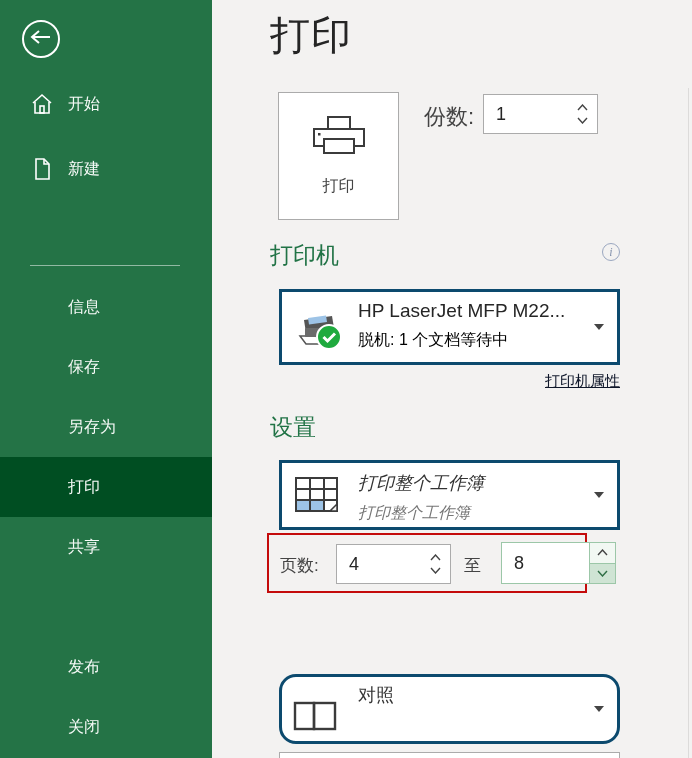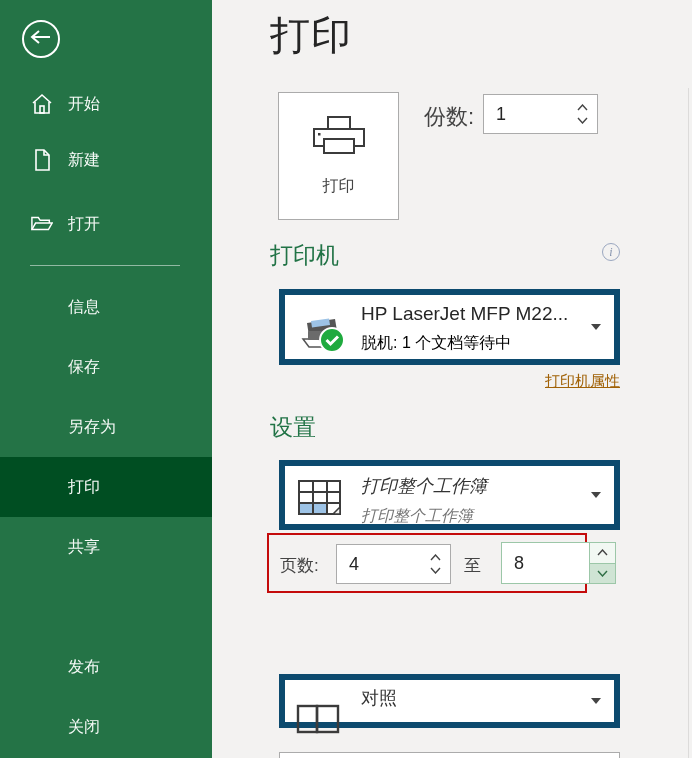--- a/index.html
+++ b/index.html
@@ -31,31 +31,31 @@
   .spinner { position:absolute; background:#fff; border:1px solid #ababab; }
   .spinner .sp-val { position:absolute; left:12px; top:50%; transform:translateY(-50%); font-size:18px; color:#262626; }
   .sp-arrows { position:absolute; right:9px; top:0; height:100%; display:flex; flex-direction:column;
                justify-content:space-around; align-items:center; padding:6px 0; cursor:pointer; }
 
   .section-head { position:absolute; left:270px; font-size:23px; color:#217346; }
   .info-icon { position:absolute; left:602px; top:243px; width:18px; height:18px; border-radius:50%;
                border:1px solid #9aa7c0; color:#8593ad; font-family:"Liberation Serif",serif; font-style:italic;
                font-size:12px; display:flex; align-items:center; justify-content:center; cursor:pointer; }
 
-  .dropdown { position:absolute; left:279px; width:341px; background:#fff; border:6px solid #0c4a6e; cursor:pointer; }
+  .dropdown { position:absolute; left:279px; width:341px; background:#fff; border:3px solid #0c4a6e; cursor:pointer; }
   .dd-caret { position:absolute; right:13px; top:50%; margin-top:-3px; width:0; height:0;
               border-left:5px solid transparent; border-right:5px solid transparent; border-top:6px solid #444; }
   .dd-primary { position:absolute; left:76px; font-size:18px; color:#333; white-space:nowrap; }
   .dd-secondary { position:absolute; left:76px; font-size:16px; color:#767676; white-space:pre; }
   .dd-icon { position:absolute; }
 
   .printer-name { position:absolute; left:76px; top:8px; font-size:19px; color:#262626; white-space:nowrap; }
   .printer-status { position:absolute; left:76px; top:38px; font-size:16px; color:#000000; white-space:nowrap; }
   .props-link { position:absolute; left:279px; top:372px; width:341px; text-align:right; font-size:15px;
-                color:#a16207; text-decoration:underline; cursor:pointer; }
+                color:#0f172a; text-decoration:underline; cursor:pointer; }
 
   .pages-row { position:absolute; left:267px; top:533px; width:320px; height:60px; border:2px solid #c40b0b; }
   .pages-label { position:absolute; left:11px; top:19px; font-size:17px; color:#444; }
   .to-label { position:absolute; left:195px; top:19px; font-size:17px; color:#444; }
   .sp-green { border:1px solid #9cc7a8; }
   .sp-btn-col { position:absolute; right:0; top:0; width:26px; height:100%; border-left:1px solid #9cc7a8;
                 display:flex; flex-direction:column; }
   .sp-btn { flex:1; display:flex; align-items:center; justify-content:center; cursor:pointer; }
   .sp-btn.up { background:#f2f8f3; border-bottom:1px solid #9cc7a8; }
   .sp-btn.down { background:#cfe4d4; }
@@ -83,37 +83,28 @@
     <div class="nav-item" style="top:74px">
       <span class="nav-ico">
         <svg width="22" height="22" viewBox="0 0 22 22" fill="none" stroke="#fff" stroke-width="1.6">
           <polyline points="2,10 11,2 20,10"></polyline>
             <polyline points="4,9 4,20 18,20 18,9"></polyline>
             <rect x="9" y="13" width="4" height="7"></rect>
           </svg>
       </span>
       <span class="nav-label">开始</span>
     </div>
-    <div class="nav-item" style="top:130px">
+    <div class="nav-item" style="top:139px">
       <span class="nav-ico">
         <svg width="22" height="22" viewBox="0 0 22 22" fill="none" stroke="#fff" stroke-width="1.6">
           <path d="M5,1 h8 l5,5 v15 h-13 z"></path>
             <polyline points="13,1 13,6 18,6"></polyline>
           </svg>
       </span>
       <span class="nav-label">新建</span>
-    </div>
-    <div class="nav-item" style="top:194px">
-      <span class="nav-ico">
-        <svg width="24" height="22" viewBox="0 0 24 20" fill="none" stroke="#fff" stroke-width="1.6">
-          <path d="M1,16 V3 h7 l2,3 h10 v3"></path>
-            <path d="M1,16 l4,-7 h18 l-4,7 z"></path>
-          </svg>
-      </span>
-      <span class="nav-label">打开</span>
     </div>
 
     <div class="side-divider"></div>
 
     <div class="nav-item" style="top:277px">
       <span class="nav-label">信息</span>
     </div>
     <div class="nav-item" style="top:337px">
       <span class="nav-label">保存</span>
     </div>
@@ -235,21 +226,21 @@
         <span class="sp-btn down">
           <svg width="11" height="7" viewBox="0 0 11 7">
               <polyline points="1,1 5.5,6 10,1" fill="none" stroke="#2f6e45" stroke-width="1.4"></polyline>
             </svg>
         </span>
       </span>
     </div>
   </div>
 
 
-  <div class="dropdown" style="top:674px; height:54px;">
+  <div class="dropdown" style="top:674px; height:70px;border-radius:17px;">
     <span class="dd-icon" style="left:11px; top:24px;">
       <svg width="46" height="30" viewBox="0 0 46 30" fill="none" stroke="#3b3b3b" stroke-width="2.4">
         <rect x="2" y="2" width="19" height="26"></rect>
         <rect x="21" y="2" width="21" height="26"></rect>
       </svg>
     </span>
     <span class="dd-primary" style="top:6px">对照</span>
     <span class="dd-caret"></span>
   </div>
 

